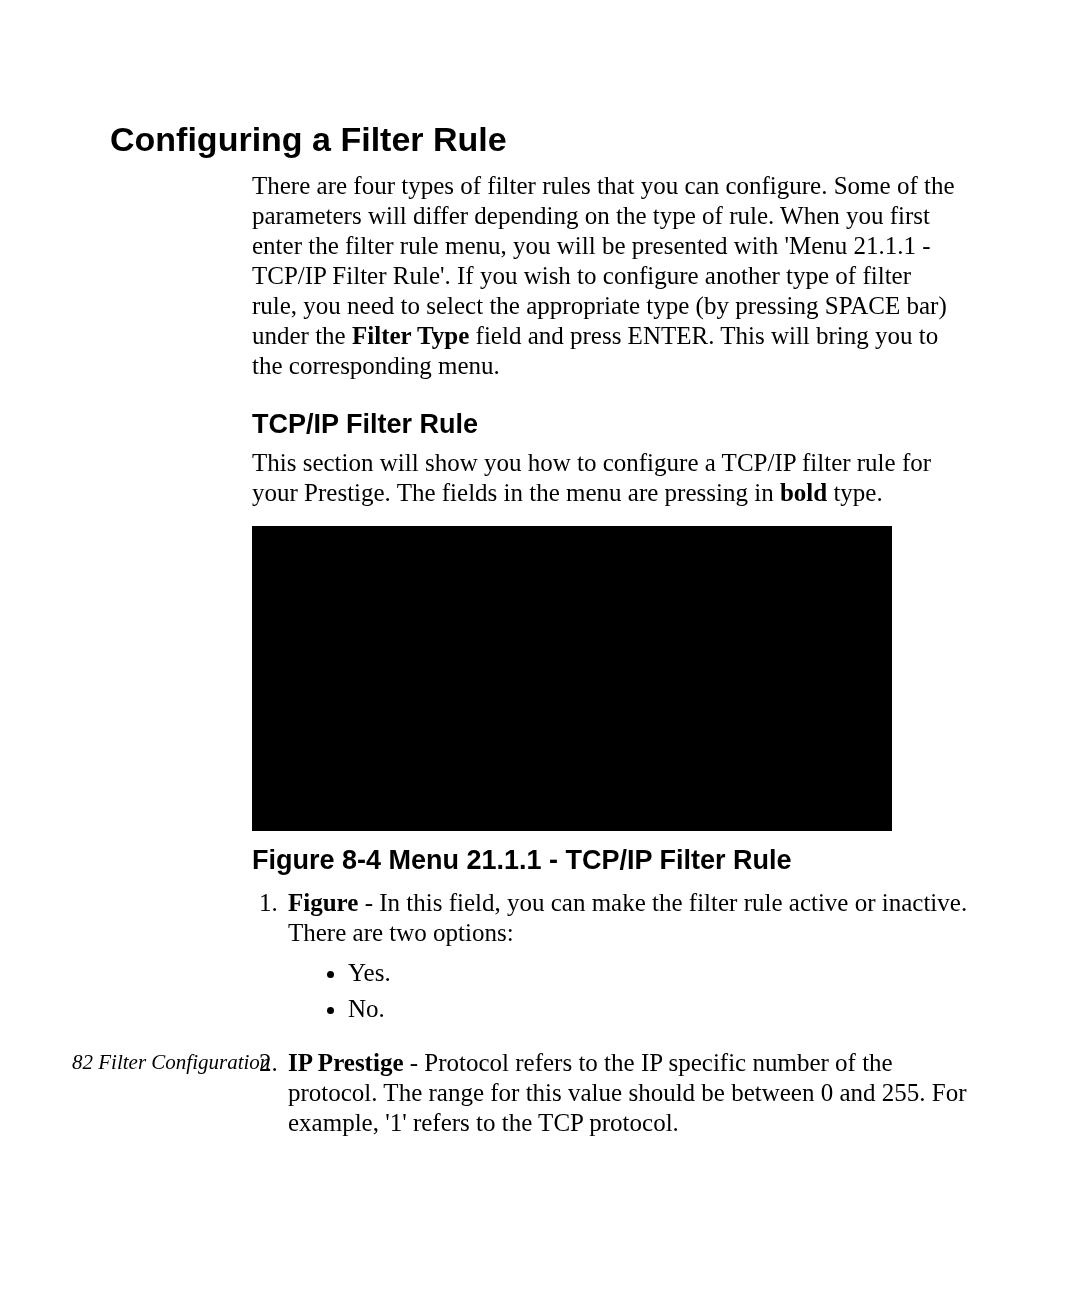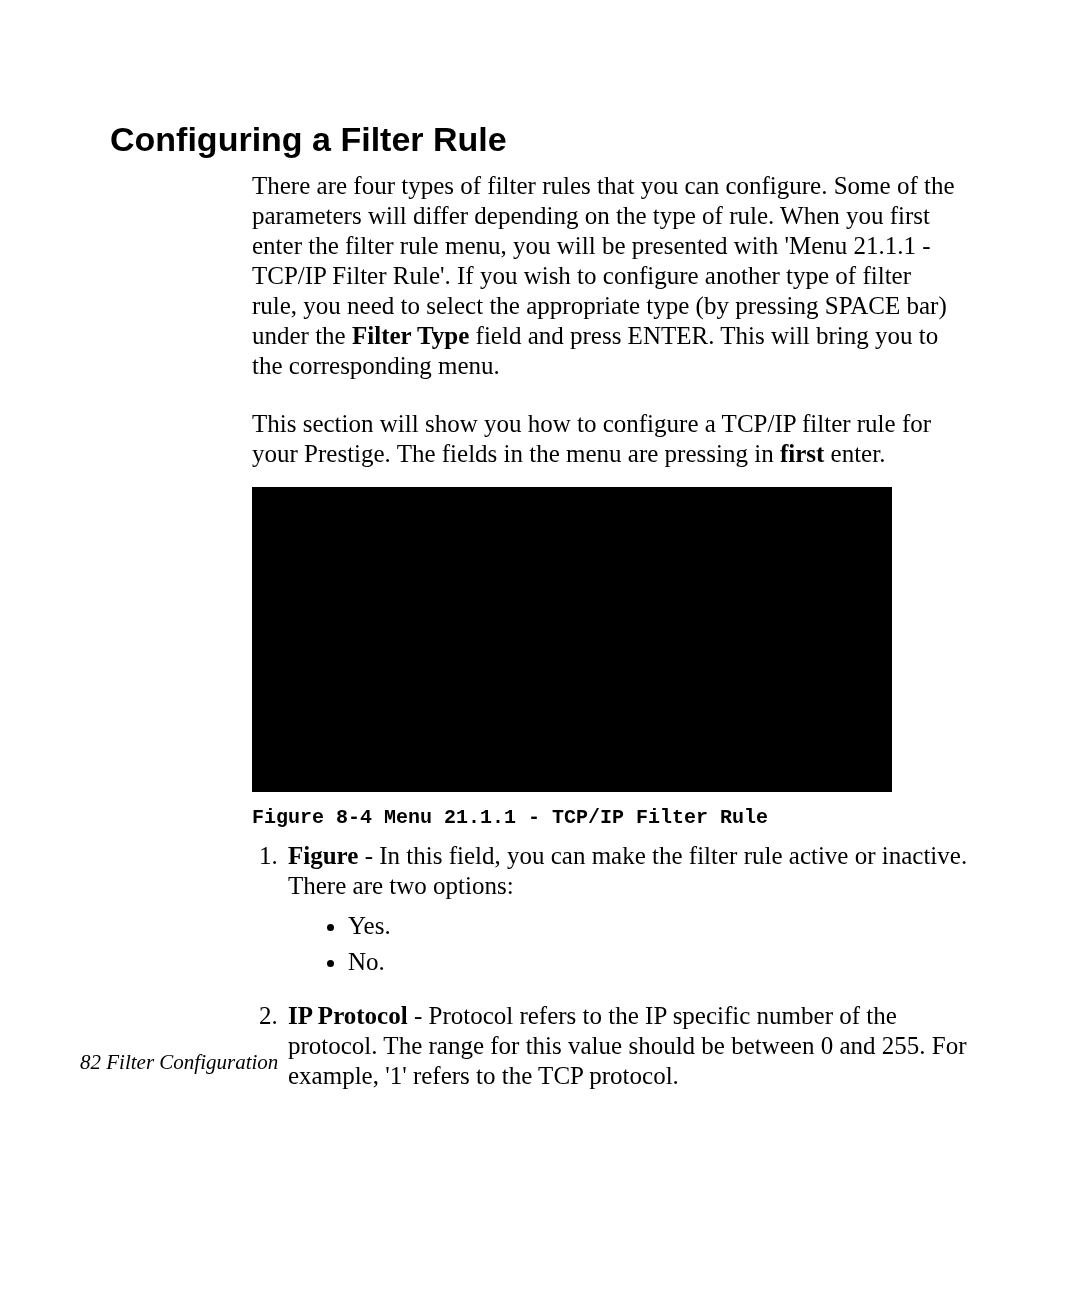--- a/index.html
+++ b/index.html
@@ -44,23 +44,23 @@
     line-height: 1.2;
     margin: 0 0 18px 0;
   }
   .figure-box {
     width: 640px;
     height: 305px;
     background: #000;
     margin: 0 0 14px 0;
   }
   .figure-caption {
-    font-family: Liberation Mono, monospace;
+    font-family: Liberation Sans, sans-serif;
     font-weight: 700;
-    font-size: 20px;
+    font-size: 27px;
     margin: 0 0 12px 0;
   }
   ol.numbered {
     font-size: 25px;
     line-height: 1.2;
     margin: 0;
     padding-left: 32px;
   }
   ol.numbered > li {
     margin-bottom: 8px;
@@ -72,21 +72,21 @@
     padding-left: 60px;
   }
   ul.bullets > li {
     margin-bottom: 6px;
   }
   .bold {
     font-weight: 700;
   }
   .footer {
     position: absolute;
-    left: 80px;
+    left: 72px;
     bottom: 155px;
     font-style: italic;
     font-size: 21px;
   }
   .footer .pagenum {
     font-style: italic;
   }
 </style>
 </head>
 <body>
@@ -94,39 +94,40 @@
 <div class="page">
 
   <h1 class="section-heading">Configuring a Filter Rule</h1>
 
   <div class="body-indent">
 
     <p class="intro">
       <span>There are four types of filter rules that you can configure. Some of the parameters will differ depending on the type of rule. When you first enter the filter rule menu, you will be presented with 'Menu 21.1.1 - TCP/IP Filter Rule'. If you wish to configure another type of filter rule, you need to select the appropriate type (by pressing SPACE bar) under the </span><span class="bold">Filter Type</span><span> field and press ENTER. This will bring you to the corresponding menu.</span>
     </p>
 
+    <h2 class="subheading">TCP/IP Filter Rule</h2>
 
     <p class="sub-intro">
-      <span>This section will show you how to configure a TCP/IP filter rule for your Prestige. The fields in the menu are pressing in </span><span class="bold">first</span><span> enter.</span>
+      <span>This section will show you how to configure a TCP/IP filter rule for your Prestige. The fields in the menu are pressing in </span><span class="bold">bold</span><span> type.</span>
     </p>
 
     <div class="figure-box"></div>
 
     <div class="figure-caption">Figure 8-4 Menu 21.1.1 - TCP/IP Filter Rule</div>
 
     <ol class="numbered">
       <li>
         <span class="bold">Figure</span><span> - In this field, you can make the filter rule active or inactive. There are two options:</span>
         <ul class="bullets">
           <li>Yes.</li>
           <li>No.</li>
         </ul>
       </li>
       <li>
-        <span class="bold">IP Protocol</span><span> - Protocol refers to the IP specific number of the protocol. The range for this value should be between 0 and 255. For example, '1' refers to the TCP protocol.</span>
+        <span class="bold">IP Prestige</span><span> - Protocol refers to the IP specific number of the protocol. The range for this value should be between 0 and 255. For example, '1' refers to the TCP protocol.</span>
       </li>
     </ol>
 
   </div>
 
   <div class="footer">
     <span class="pagenum">82</span><span>  Filter Configuration</span>
   </div>
 
 </div>

